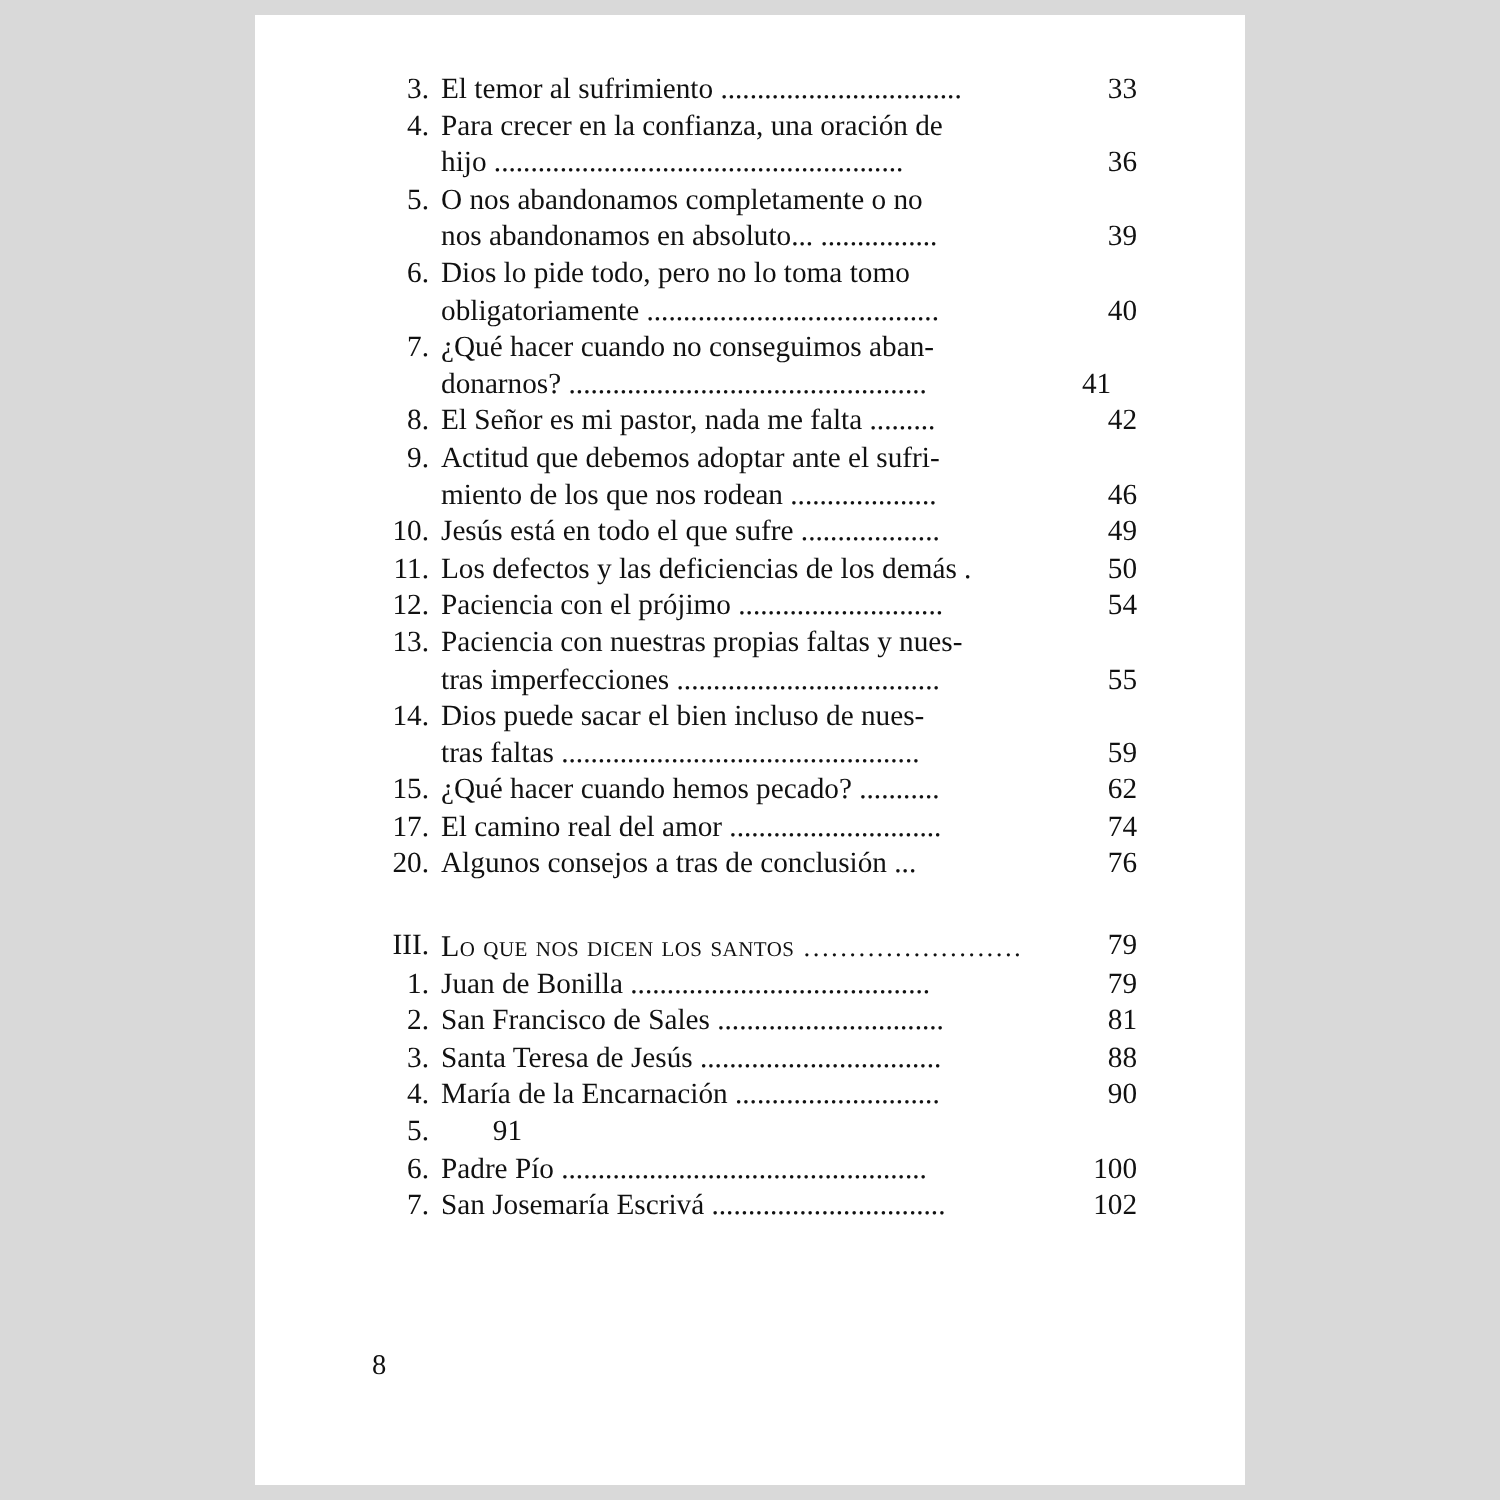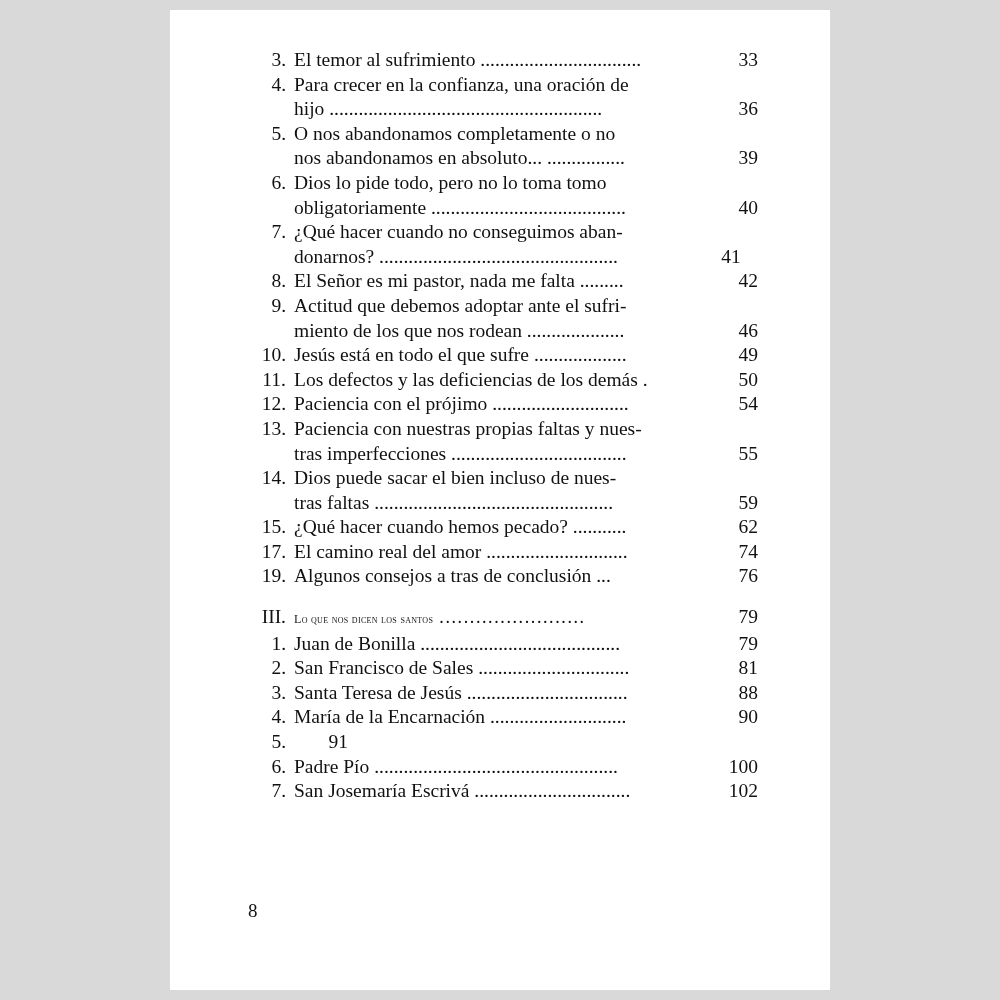--- a/index.html
+++ b/index.html
@@ -55,31 +55,31 @@
   }
   
   .titleline {
     display: block;
   }
   .leader {
     letter-spacing: 1.6px;
     font-size: 18px;
   }
   .section-head {
-    margin-top: 16px;
+    margin-top: 30px;
   }
   .section-head .num {
     width: 46px;
     flex: 0 0 46px;
     text-align: right;
     padding-right: 8px;
   }
   .smallcaps {
     font-variant: small-caps;
-    font-size: 12px;
+    font-size: 20px;
     letter-spacing: 0.3px;
   }
   .folio {
     position: absolute;
     left: 78px;
     top: 890px;
     font-size: 19px;
     color: #111;
   }
 </style>
@@ -187,21 +187,21 @@
         <div class="pg">62</div>
       </div>
       <div class="entry">
         <div class="num">17.</div>
         <div class="body">
           <span class="titleline">El camino real del amor  .............................</span>
         </div>
         <div class="pg">74</div>
       </div>
       <div class="entry">
-        <div class="num">19.</div>
+        <div class="num">20.</div>
         <div class="body">
           <span class="titleline">Algunos consejos a tras de conclusión  ...</span>
         </div>
         <div class="pg">76</div>
       </div>
       <div class="entry section-head">
         <div class="num">III.</div>
         <div class="body"><span class="smallcaps">Lo que nos dicen los santos</span><span class="leader">  ........................</span></div>
         <div class="pg">79</div>
       </div>

